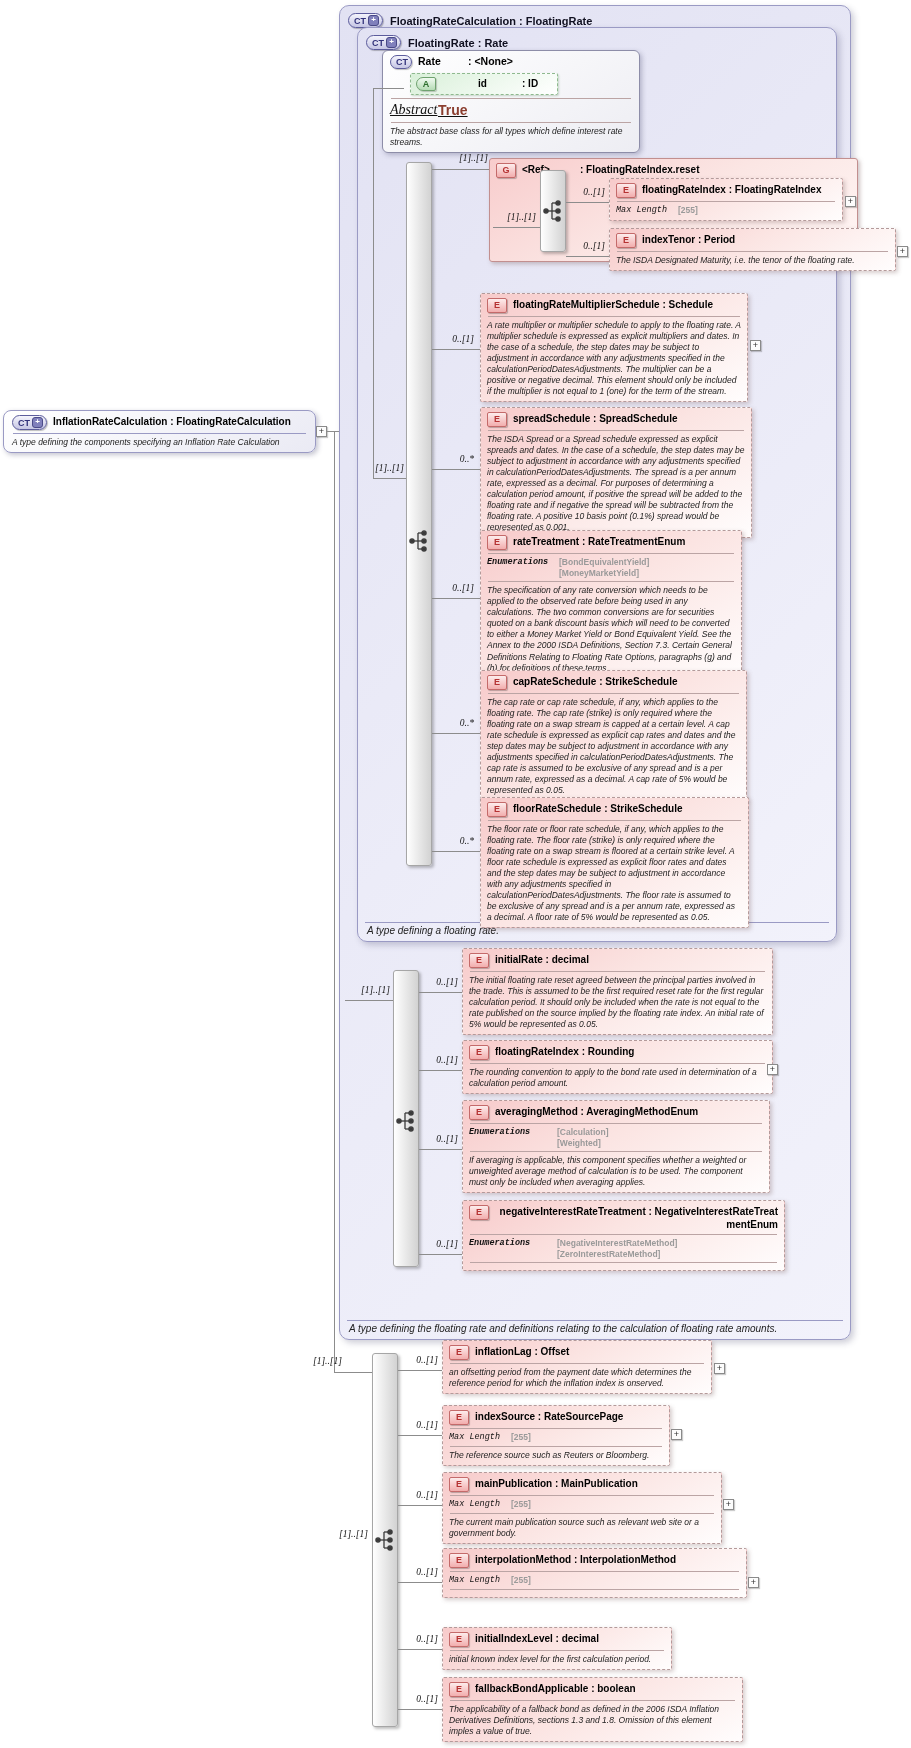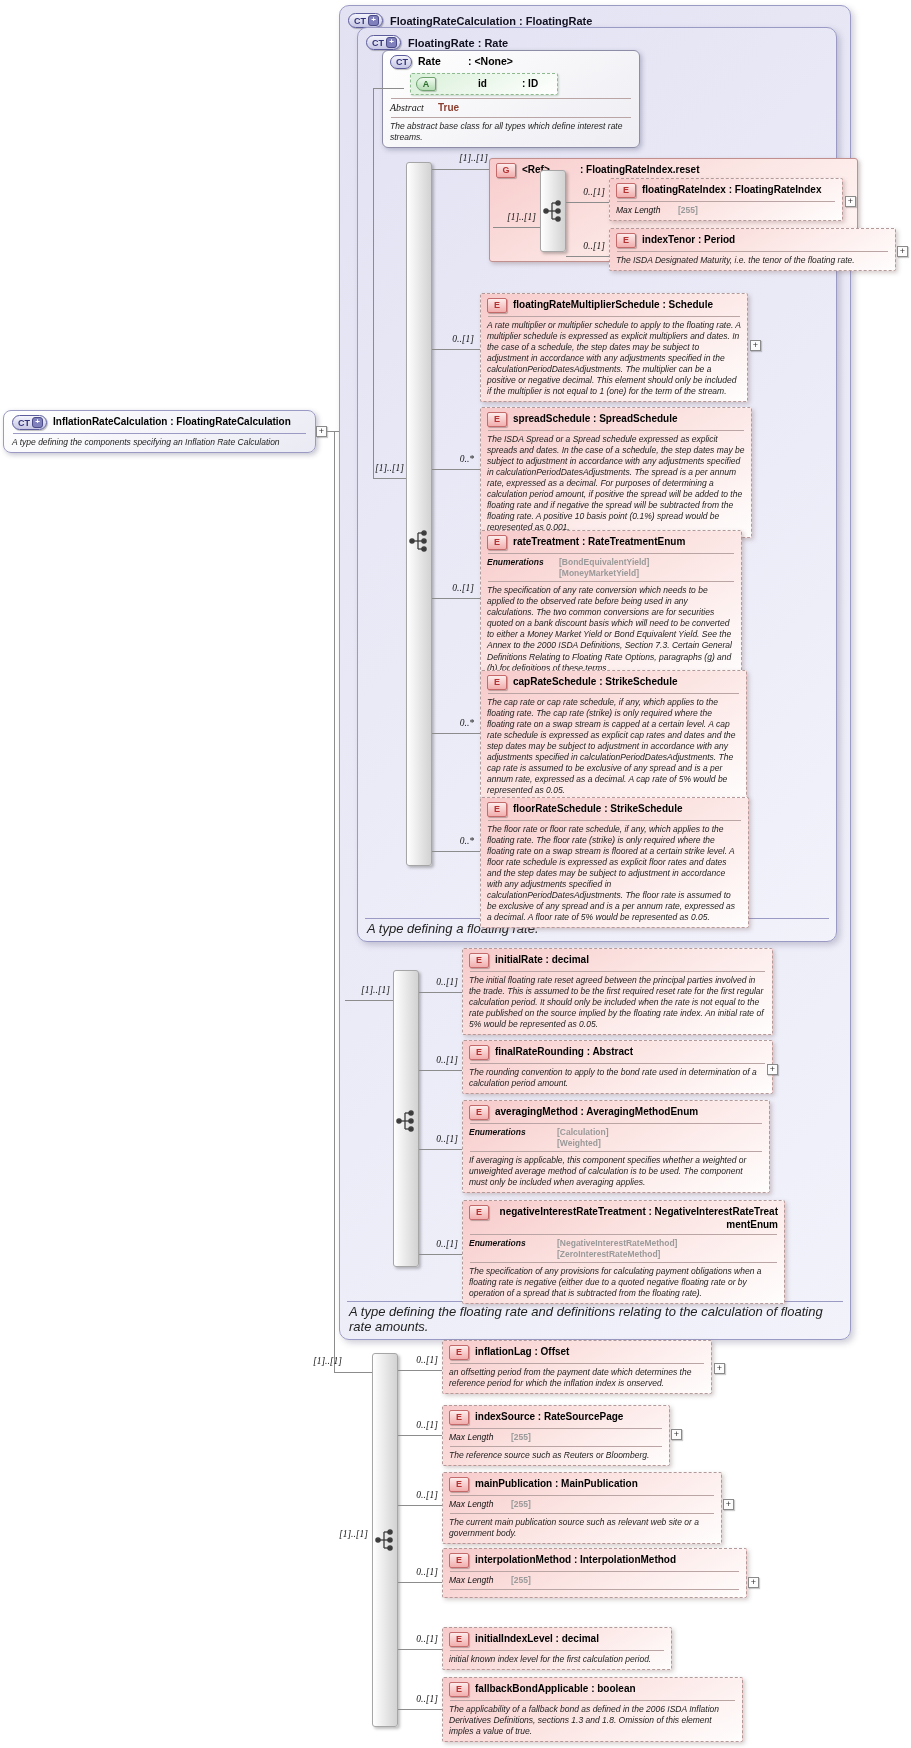--- a/index.html
+++ b/index.html
@@ -5,21 +5,21 @@
   html,body{margin:0;padding:0;background:#fff;}
   #canvas{position:relative;width:911px;height:1748px;background:#ffffff;overflow:hidden;
     font-family:"Liberation Sans",sans-serif;color:#111;}
   
   .ctbox{position:absolute;border:1px solid #9a9ac4;border-radius:10px;
     background:linear-gradient(135deg,#dededf0 0%,#e6e6f6 0%,#f1f1fa 100%);
     background:linear-gradient(135deg,#e2e2f3,#f2f2fb);
     box-shadow:3px 3px 6px rgba(60,60,100,.25);}
   .ct-head{display:flex;align-items:center;gap:7px;padding:7px 8px 0 8px;font-weight:bold;font-size:11px;color:#101020;}
   .ct-foot{position:absolute;left:7px;right:7px;bottom:4px;border-top:1px solid #9a9ac4;
-    font-style:italic;font-size:13px;padding:2px 2px 1px 2px;color:#222;}
+    font-style:italic;font-size:10px;padding:2px 2px 1px 2px;color:#222;}
   
   .badge-ct{display:inline-flex;align-items:center;gap:2px;border:1px solid #5c5c9c;border-radius:8px;
     background:linear-gradient(#f4f4fc,#c6c6e4);color:#32327a;font-size:9px;font-weight:bold;
     padding:1px 3px 1px 5px;box-shadow:1px 1px 1px rgba(0,0,0,.25);line-height:10px;}
   .ctplus{display:inline-block;width:9px;height:9px;border-radius:3px;background:#8080bc;border:1px solid #4a4a88;
     color:#fff;font-size:8px;line-height:8px;text-align:center;font-weight:bold;}
   .badge-sm{display:inline-block;min-width:18px;height:13px;border:1px solid #c46a6a;border-radius:2px;
     background:linear-gradient(#fdecec,#f2adad);color:#b53232;font-size:9px;font-weight:bold;
     text-align:center;line-height:13px;box-shadow:1px 1px 1px rgba(0,0,0,.25);}
   .badge-a{display:inline-block;min-width:18px;height:12px;border:1px solid #6fa26f;border-radius:7px 2px 2px 7px;
@@ -38,39 +38,39 @@
   .leftbox{position:absolute;border:1px solid #9a9ac4;border-radius:8px;
     background:linear-gradient(150deg,#ffffff,#eaeaf4);
     box-shadow:2px 2px 5px rgba(60,60,100,.3);padding:4px 8px;box-sizing:border-box;}
   .hdr{display:flex;align-items:flex-start;gap:6px;font-weight:bold;font-size:10px;line-height:13px;color:#000;}
   .hdr-text{white-space:nowrap;}
   .hdr-text.wrap{white-space:normal;word-break:break-all;text-align:right;flex:1;}
   .divline{border-top:1px solid #bba4a4;margin:3px 1px;}
   .divline.blue{border-top-color:#9a9ac4;}
   .doc{font-style:italic;font-size:8.5px;line-height:1.3;color:#1c1c1c;}
   .facet{display:flex;align-items:flex-start;font-size:8.5px;line-height:1.25;}
-  .facet .flabel{font-family:Liberation Sans, sans-serif;font-style:italic;min-width:62px;color:#111;}
+  .facet .flabel{font-family:Liberation Mono, monospace;font-style:italic;min-width:62px;color:#111;}
   .facet .fvals{color:#9a9a9a;font-weight:bold;}
   .fvals div{white-space:nowrap;}
   
   .hl{position:absolute;height:1px;background:#8c8c8c;}
   .vl{position:absolute;width:1px;background:#8c8c8c;}
   .card{position:absolute;font-family:"Liberation Serif",serif;font-style:italic;font-size:9.5px;
     color:#101010;text-align:right;white-space:nowrap;}
   .gbar{position:absolute;width:26px;border:1px solid #a6a6a6;border-radius:3px;
     background:linear-gradient(to right,#ffffff,#d2d2d2);box-shadow:2px 2px 3px rgba(0,0,0,.25);box-sizing:border-box;}
   .seqglyph{position:absolute;width:22px;height:26px;}
   .plusbox{position:absolute;width:11px;height:11px;background:#fcfcfc;border:1px solid #8a8a8a;
     font-size:9px;line-height:9px;text-align:center;color:#333;box-sizing:border-box;
     box-shadow:1px 1px 1px rgba(0,0,0,.2);}
   .attrbox{border:1px dashed #8fb98f;border-radius:2px;margin:4px 0 2px 20px;width:148px;
     background:linear-gradient(150deg,#d9f0d9,#ffffff);box-shadow:1px 1px 2px rgba(60,110,60,.25);
     padding:3px 5px;box-sizing:border-box;}
   .nm{display:inline-block;}
-  .absrow{display:flex;font-size:10px;line-height:1.2;}
+  .absrow{display:flex;font-size:14px;line-height:1.2;text-decoration:underline;}
   .absrow .flabel{font-family:"Liberation Serif",serif;font-style:italic;min-width:48px;}
   .absrow .aval{font-weight:bold;color:#8b3e2f;}
 </style>
 </head>
 <body>
 
 <div id="canvas">
 
   <div class="ctbox" style="left:339px;top:5px;width:510px;height:1333px;">
     <div class="ct-head">
@@ -281,21 +281,21 @@
       </div>
     <div class="divline"></div>
     <div class="doc">The initial floating rate reset agreed between the principal parties involved in the trade. This is assumed to be the first required reset rate for the first regular calculation period. It should only be included when the rate is not equal to the rate published on the source implied by the floating rate index. An initial rate of 5% would be represented as 0.05.</div>
   </div>
 
   <div class="hl" style="left:419px;top:1070px;width:43px;"></div>
   <div class="card" style="left:420px;top:1055px;width:38px;">0..[1]</div>
   <div class="ebox" style="left:462px;top:1040px;width:311px;">
     <div class="hdr">
         <span class="badge-sm">E</span>
-        <span class="hdr-text">finalRateRounding : Abstract</span>
+        <span class="hdr-text">floatingRateIndex : Rounding</span>
       </div>
     <div class="divline"></div>
     <div class="doc">The rounding convention to apply to the bond rate used in determination of a calculation period amount.</div>
   </div>
   <div class="plusbox" style="left:767px;top:1064px;">+</div>
 
   <div class="hl" style="left:419px;top:1149px;width:43px;"></div>
   <div class="card" style="left:420px;top:1134px;width:38px;">0..[1]</div>
   <div class="ebox" style="left:462px;top:1100px;width:308px;">
     <div class="hdr">
@@ -323,21 +323,20 @@
       </div>
     <div class="divline"></div>
     <div class="facet">
       <span class="flabel" style="font-weight:bold;min-width:88px;">Enumerations</span>
       <span class="fvals">
           <div>[NegativeInterestRateMethod]</div>
           <div>[ZeroInterestRateMethod]</div>
         </span>
     </div>
     <div class="divline"></div>
-    <div class="doc">The specification of any provisions for calculating payment obligations when a floating rate is negative (either due to a quoted negative floating rate or by operation of a spread that is subtracted from the floating rate).</div>
   </div>
 
   <div class="leftbox" style="left:3px;top:410px;width:313px;">
     <div class="hdr" style="font-size:10px;">
       <span class="badge-ct">
           <span>CT</span>
           <span class="ctplus">+</span>
         </span>
       <span class="hdr-text">InflationRateCalculation : FloatingRateCalculation</span>
     </div>

